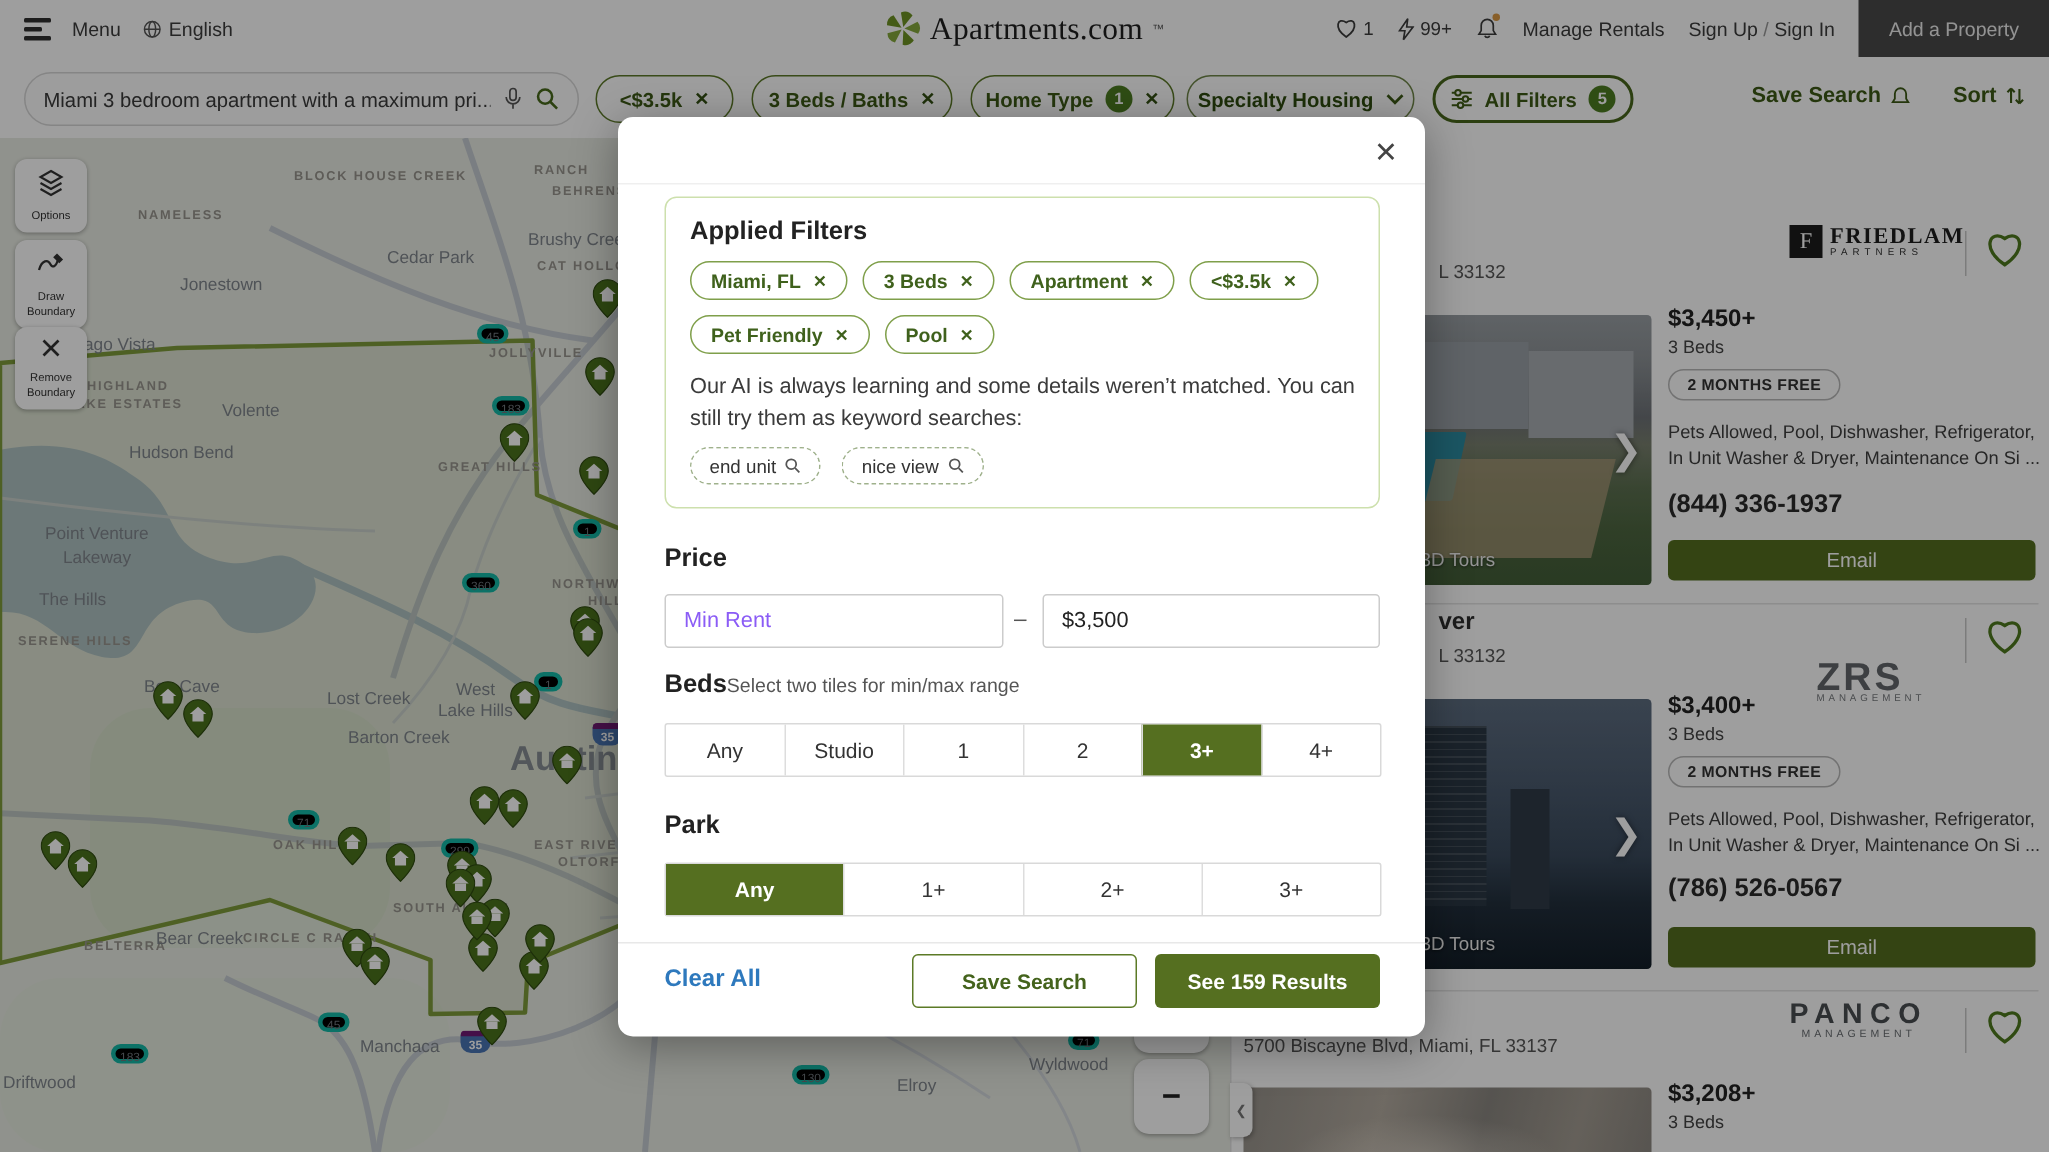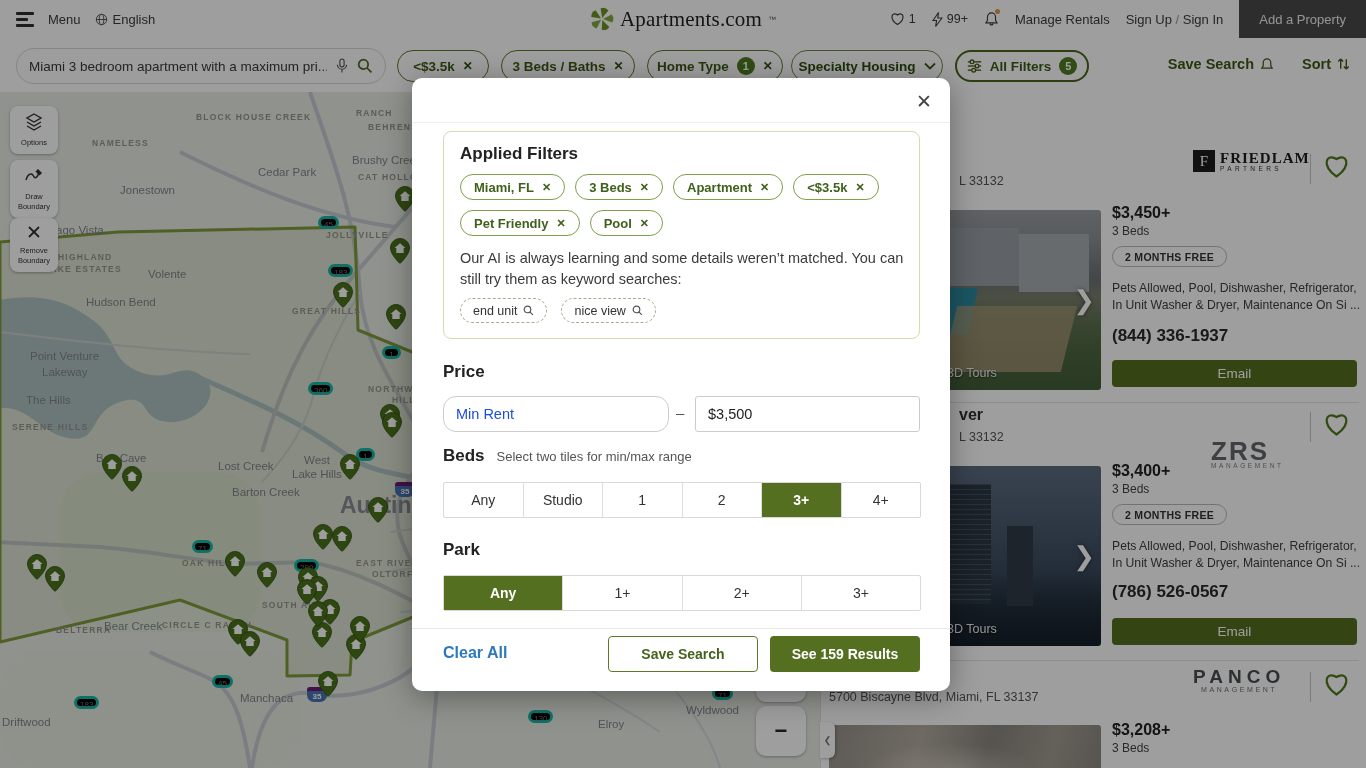--- a/index.html
+++ b/index.html
@@ -97,23 +97,23 @@
   #mhline{position:absolute;left:0;top:44px;width:100%;height:1px;background:#efefef;}
   #afbox{position:absolute;left:31px;top:53px;width:477px;height:208px;border:1px solid #cde0ad;border-radius:8px;background:#fff;}
   #afhead{position:absolute;left:16px;top:12px;font-size:17px;font-weight:bold;color:#222;}
   #afchips{position:absolute;left:16px;top:42px;width:445px;display:flex;flex-wrap:wrap;gap:10px;}
   .fchip{height:26px;border:1.5px solid #7f9f4a;border-radius:14px;padding:0 13px;display:flex;align-items:center;gap:8px;font-size:13px;font-weight:bold;color:#3f611c;background:#fff;}
   .fchip .x{font-size:11px;}
   #aitext{position:absolute;left:16px;top:116px;width:450px;font-size:14.5px;line-height:21px;color:#3b3b3b;}
   #kwchips{position:absolute;left:16px;top:166px;display:flex;gap:14px;}
   .kchip{height:25px;border:1.5px dashed #9fb18c;border-radius:13px;padding:0 12px;display:flex;align-items:center;gap:6px;font-size:12.5px;color:#333;}
   .mh{position:absolute;left:31px;font-size:17px;font-weight:bold;color:#222;}
-  .mh .note{font-size:13px;font-weight:normal;color:#555;margin-left:12px;}
+  .mh .note{font-size:13px;font-weight:normal;color:#555;margin-left:0;}
   .minput{position:absolute;top:318px;height:36px;border:1px solid #ccc;border-radius:3px;background:#fff;display:flex;align-items:center;padding:0 12px;font-size:14.5px;}
-  .minput.ph{color:#1d4ed8;border-radius:13px;}
+  .minput.ph{color:#8b5cf6;}
   #pdash{position:absolute;left:264px;top:326px;font-size:15px;color:#555;}
   .seg{position:absolute;left:31px;width:478px;height:36px;border:1px solid #d9d9d9;border-radius:2px;display:flex;background:#fff;}
   .seg .cell{flex:1;display:flex;align-items:center;justify-content:center;font-size:14px;color:#333;border-left:1px solid #ddd;}
   .seg .cell:first-child{border-left:none;}
   .seg .cell.sel{background:#556f20;color:#fff;font-weight:bold;}
   #mfline{position:absolute;left:0;top:550px;width:100%;height:1px;background:#e8e8e8;}
   #clearall{position:absolute;left:31px;top:566px;font-size:16px;font-weight:bold;color:#2e79bd;}
   #savebtn{position:absolute;left:196px;top:558px;width:150px;height:36px;border:1px solid #5c7a26;border-radius:4px;background:#fff;color:#44631c;font-size:14px;font-weight:bold;display:flex;align-items:center;justify-content:center;}
   #seebtn{position:absolute;left:358px;top:558px;width:150px;height:36px;border-radius:4px;background:#556f20;color:#fff;font-size:14px;font-weight:bold;display:flex;align-items:center;justify-content:center;}
 </style>

